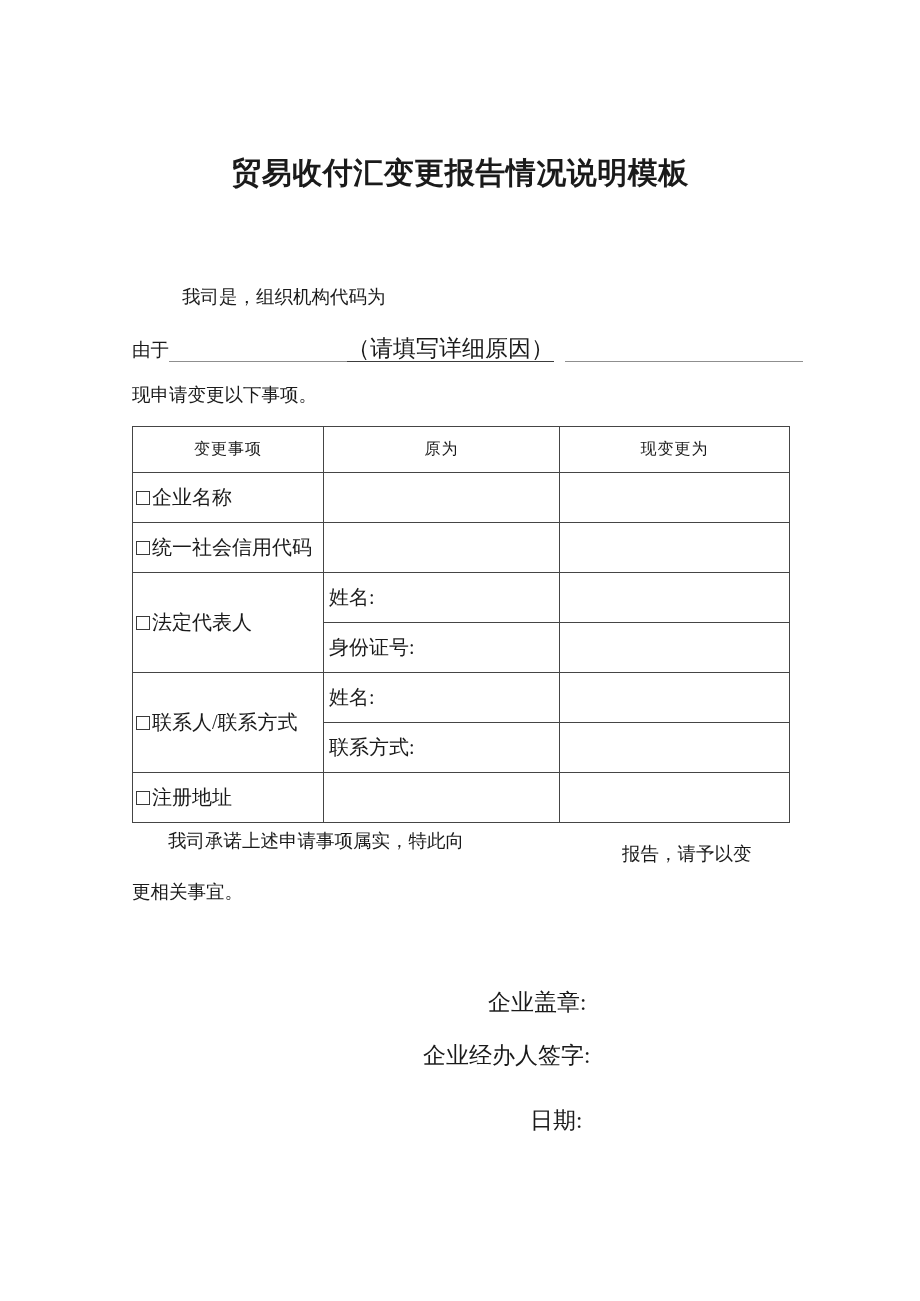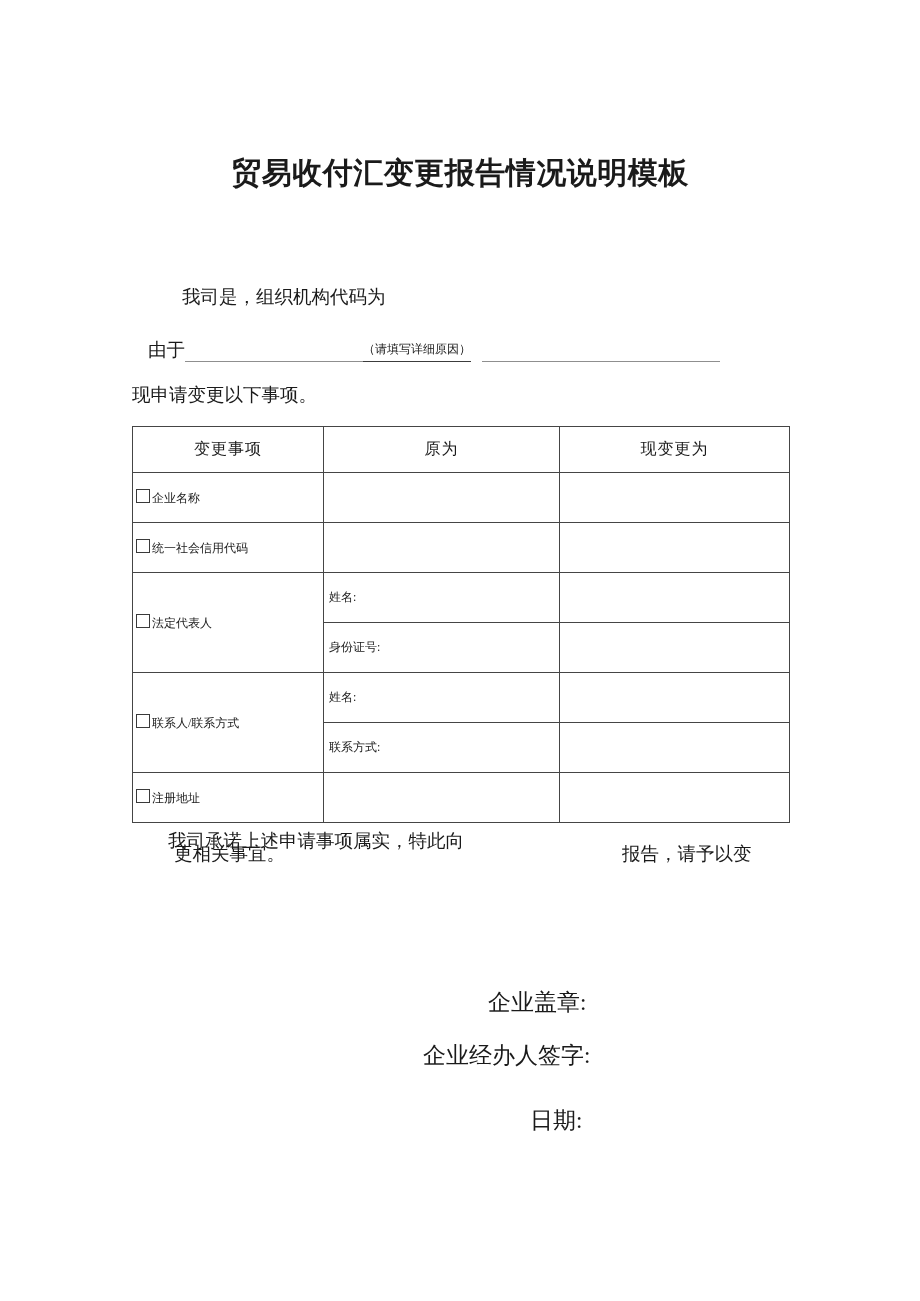--- a/index.html
+++ b/index.html
@@ -28,49 +28,49 @@
     width: 920px;
     text-align: center;
     font-size: 30px;
     font-weight: bold;
     letter-spacing: 0.5px;
   }
 
   .body-text { font-size: 18.5px; line-height: 22px; }
 
   .intro-company { top: 286px; left: 182px; }
-  .reason-line { top: 337px; left: 132px; display: flex; align-items: flex-end; height: 25px; margin-left: 16px; }
+  .reason-line { top: 337px; left: 132px; display: flex; align-items: flex-end; height: 25px; }
   .reason-prefix { font-size: 18.5px; line-height: 24px; }
   .blank-underline {
     display: inline-block;
     height: 24px;
     border-bottom: 1px solid var(--blank_underline);
   }
   .blank-reason-1 { width: 178px; }
   .blank-reason-2 { width: 238px; margin-left: 11px; }
   .reason-hint {
-    font-size: 12px;
+    font-size: 23px;
     line-height: 24px;
     border-bottom: 1px solid var(--hint_underline);
     display: inline-block;
   }
   .intro-apply { top: 384px; left: 132px; }
 
   table.change-table {
     position: absolute;
     top: 426px;
     left: 132px;
     width: 657px;
     border-collapse: collapse;
     table-layout: fixed;
   }
   .change-table th, .change-table td {
     border: 1px solid var(--table_border);
     font-weight: normal;
-    font-size: 12px;
+    font-size: 20px;
     color: var(--text);
     vertical-align: middle;
   }
   .change-table th {
     height: 46px;
     text-align: center;
     font-size: 16px;
     letter-spacing: 1px;
   }
   .change-table td { height: 50px; }
@@ -81,21 +81,21 @@
     display: inline-block;
     width: 14px;
     height: 14px;
     border: 1px solid #3a3a3a;
     vertical-align: -1px;
     margin-right: 2px;
   }
 
   .closing-1a { top: 830px; left: 168px; }
   .closing-1b { top: 843px; left: 622px; font-family: Liberation Serif, serif; }
-  .closing-2  { top: 843px; left: 132px; margin-left: 42px; }
+  .closing-2  { top: 881px; left: 132px; }
 
   .sig { font-size: 23px; line-height: 22px; margin-top: 15px; }
   .sig-seal  { top: 977px;  left: 488px; }
   .sig-agent { top: 1030px; left: 423px; }
   .sig-date  { top: 1095px; left: 530px; }
 </style>
 </head>
 <body>
 
 <div class="page">

